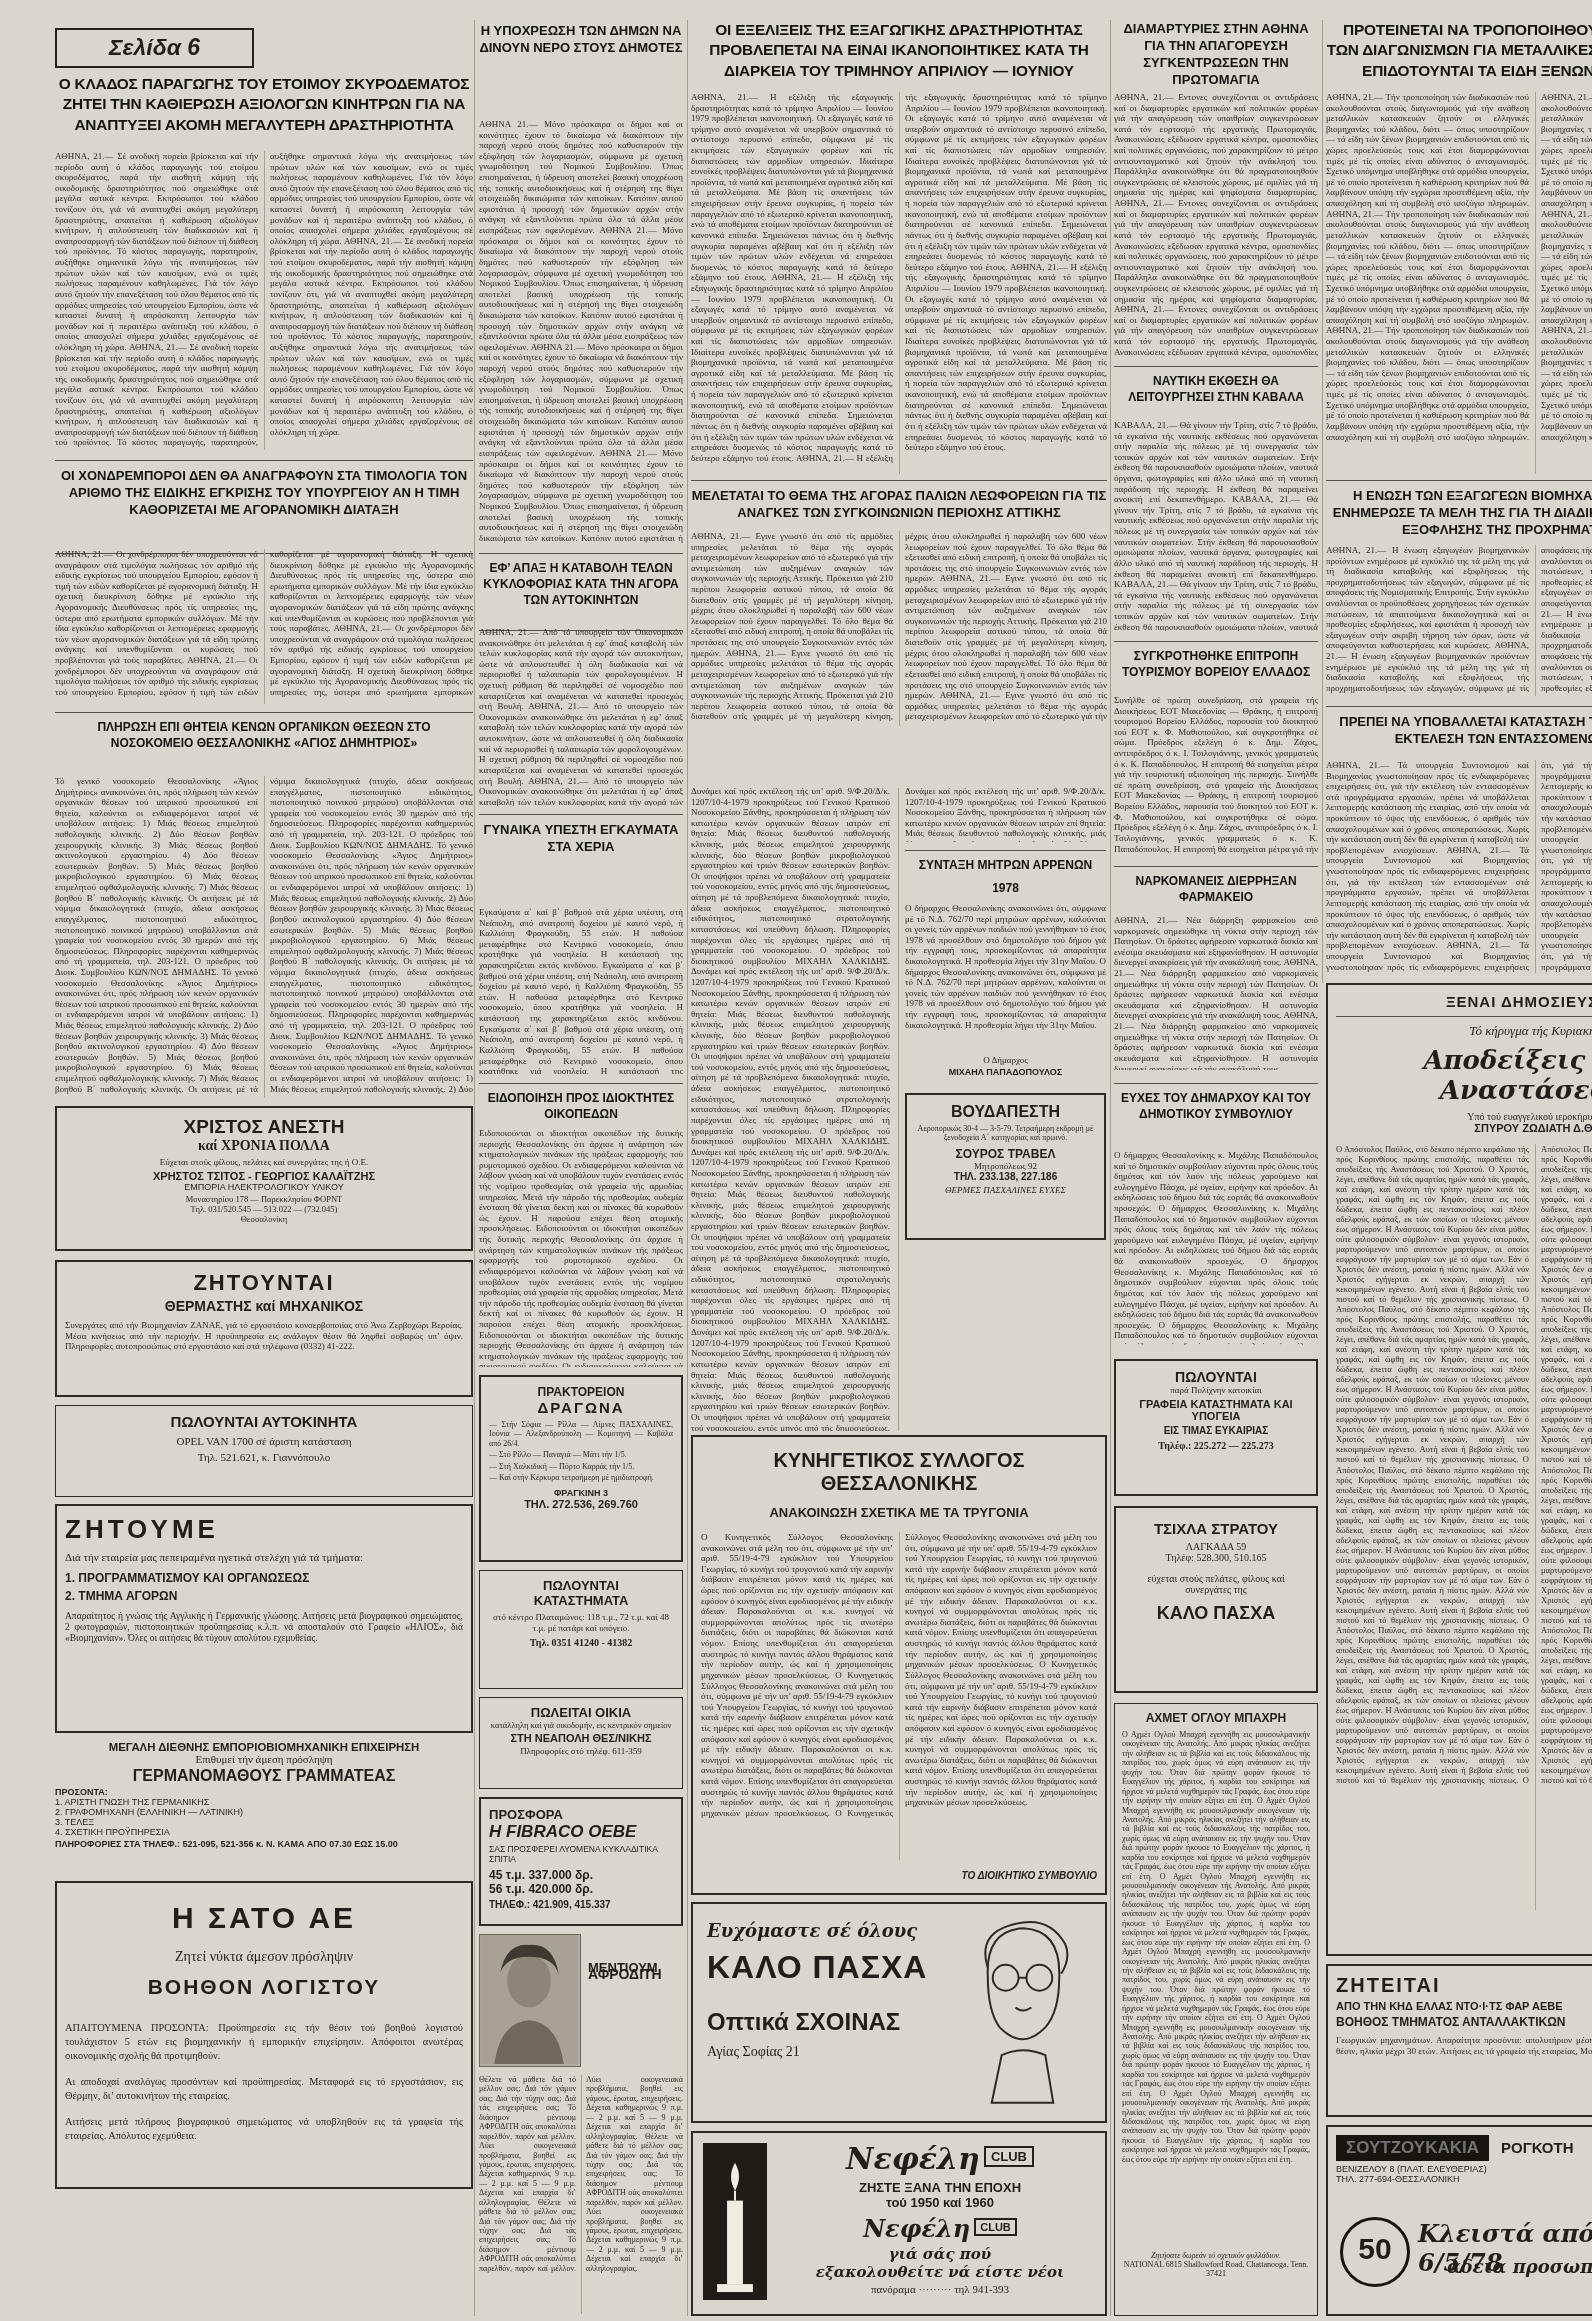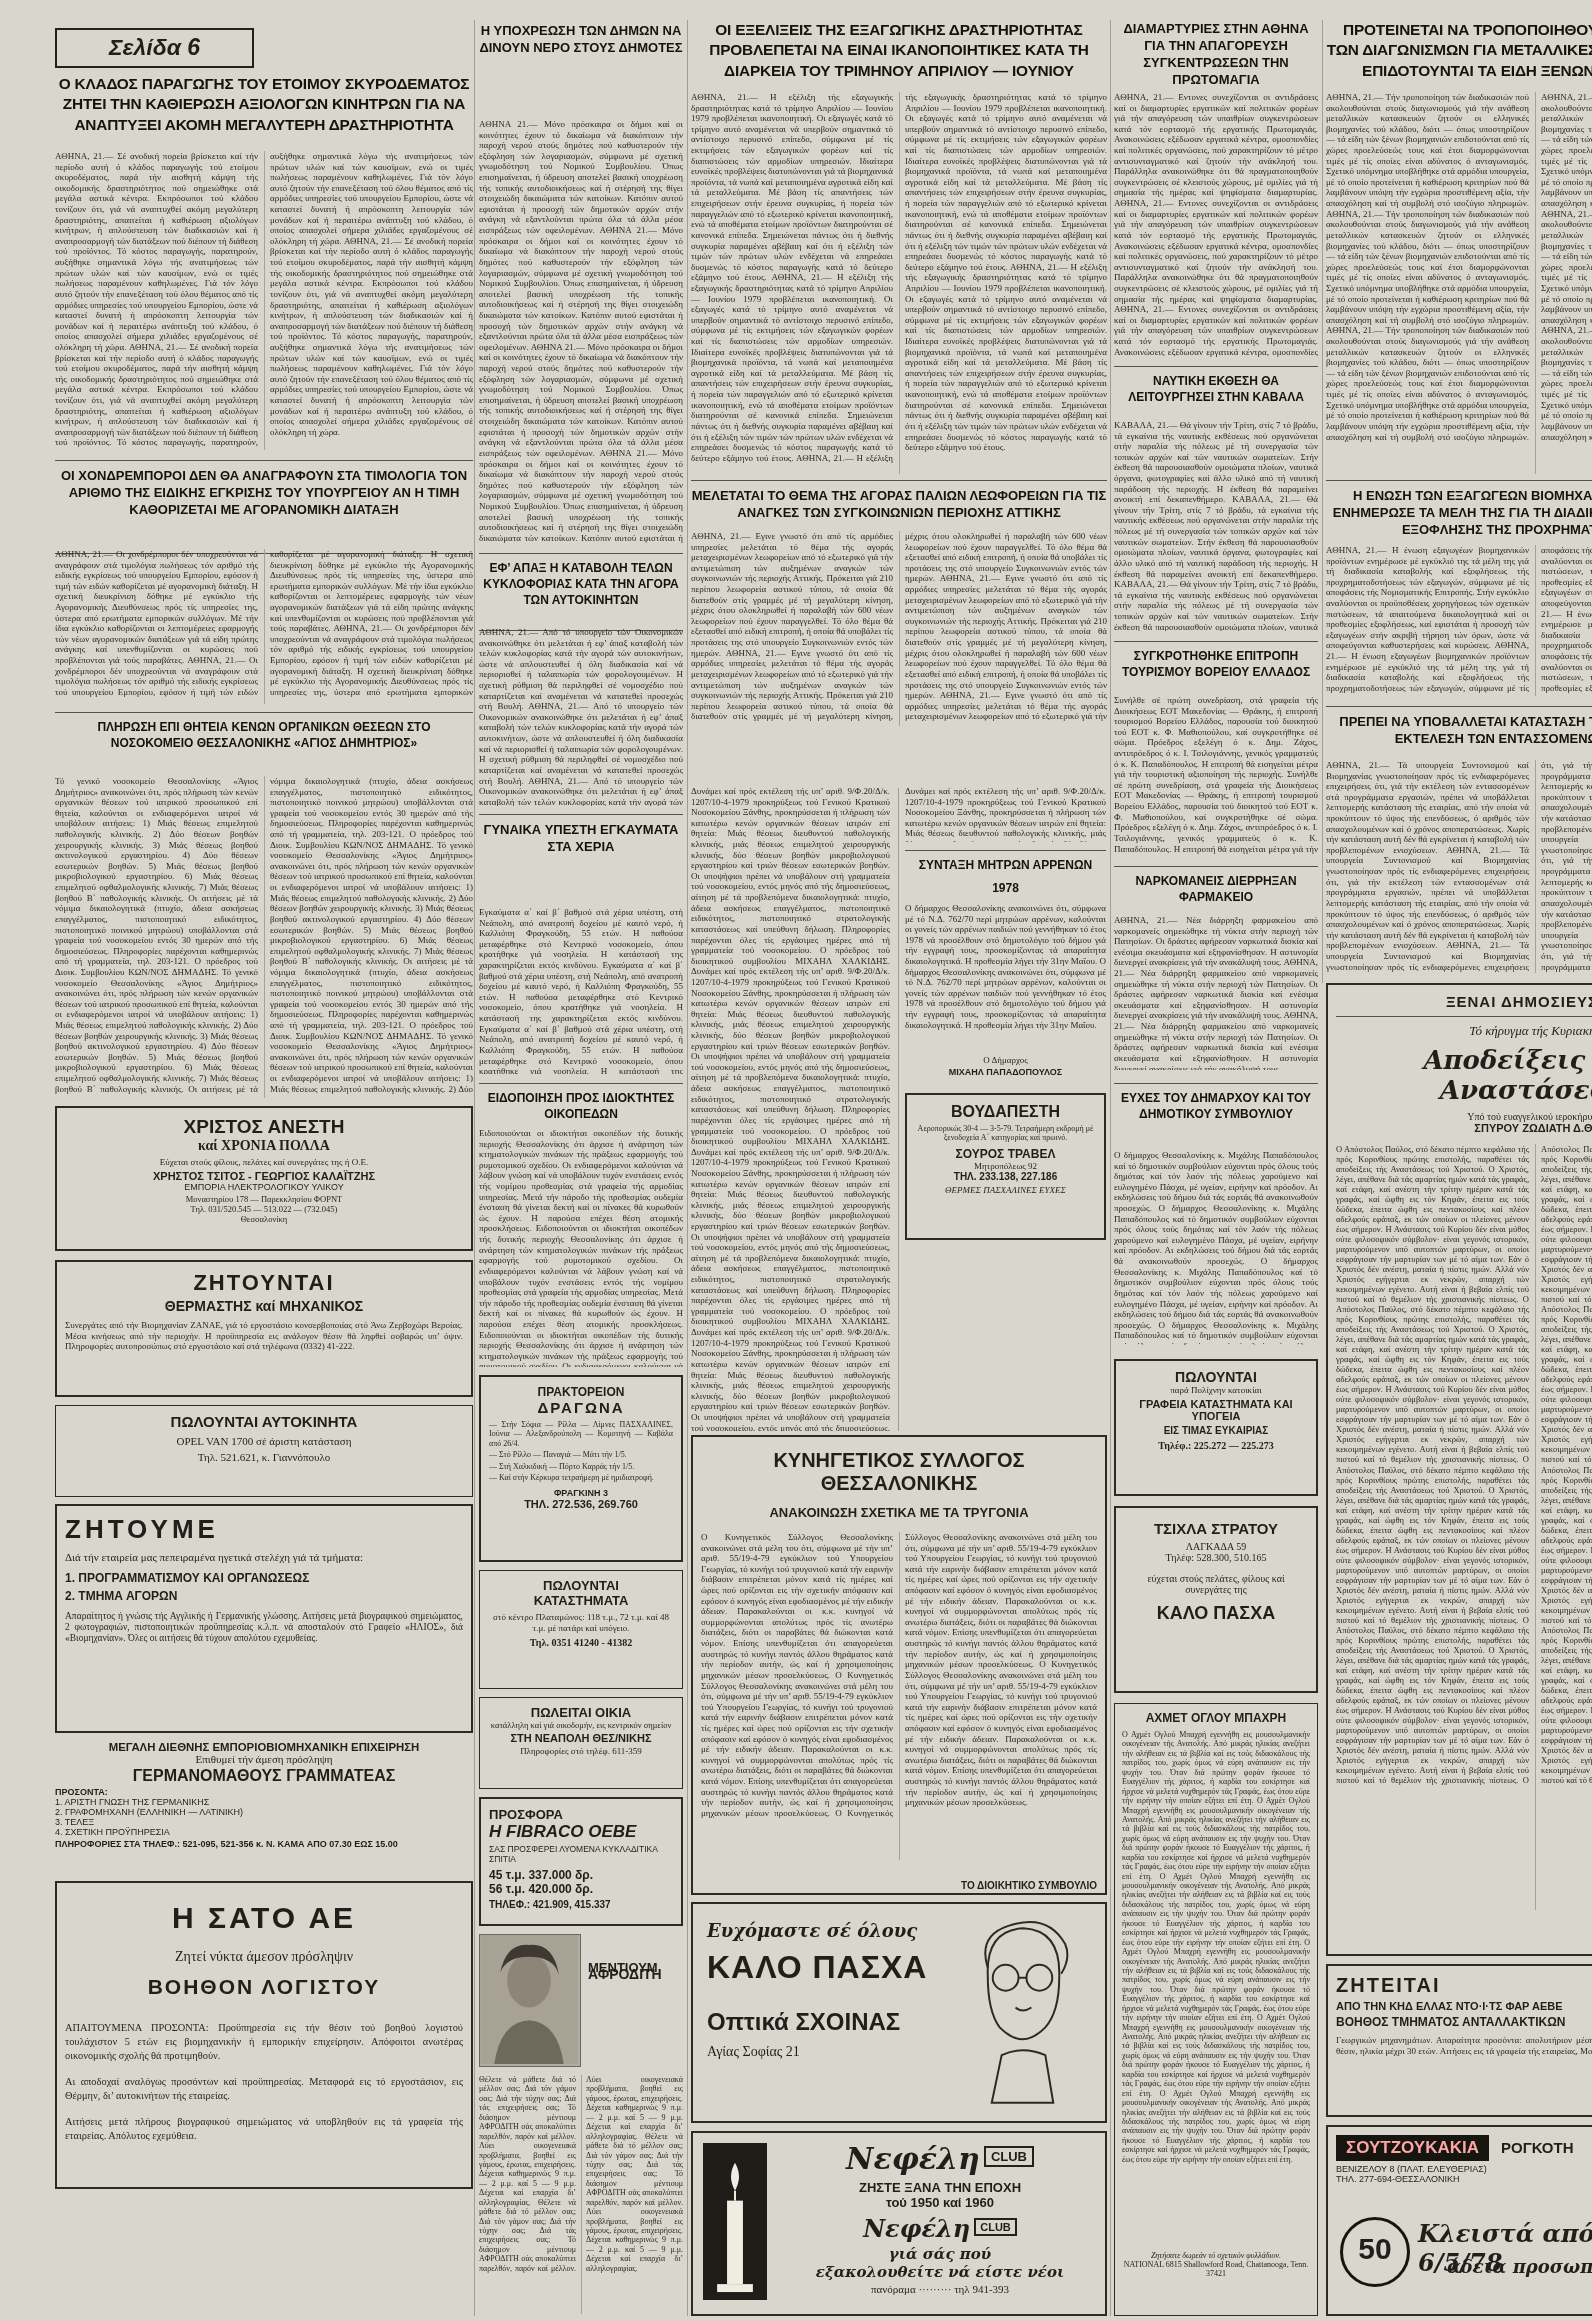--- a/index.html
+++ b/index.html
@@ -182,21 +182,21 @@
     <div class="sans b c" style="font-size:10px;">ΤΗΛ. 233.138, 227.186</div>
     <div class="serif c i" style="font-size:9px;margin-top:3px;">ΘΕΡΜΕΣ ΠΑΣΧΑΛΙΝΕΣ ΕΥΧΕΣ</div>
   </div>
 
 
   <div class="abs box" style="left:691px;top:1435px;width:416px;height:460px;">
     <div class="sans b c" style="font-size:20px;margin-top:4px;">ΚΥΝΗΓΕΤΙΚΟΣ ΣΥΛΛΟΓΟΣ</div>
     <div class="sans b c" style="font-size:20px;">ΘΕΣΣΑΛΟΝΙΚΗΣ</div>
     <div class="sans b c" style="font-size:13px;margin-top:10px;">ΑΝΑΚΟΙΝΩΣΗ ΣΧΕΤΙΚΑ ΜΕ ΤΑ ΤΡΥΓΟΝΙΑ</div>
     <div class="body cols2" style="margin-top:12px;height:328px;font-size:9px;">Ο Κυνηγετικός Σύλλογος Θεσσαλονίκης ανακοινώνει στά μέλη του ότι, σύμφωνα μέ τήν υπ’ αριθ. 55/19-4-79 εγκύκλιον τού Υπουργείου Γεωργίας, τό κυνήγι τού τρυγονιού κατά τήν εαρινήν διάβασιν επιτρέπεται μόνον κατά τίς ημέρες καί ώρες πού ορίζονται εις τήν σχετικήν απόφασιν καί εφόσον ό κυνηγός είναι εφοδιασμένος μέ τήν ειδικήν άδειαν. Παρακαλούνται οι κ.κ. κυνηγοί νά συμμορφώνονται απολύτως πρός τίς ανωτέρω διατάξεις, διότι οι παραβάτες θά διώκονται κατά νόμον. Επίσης υπενθυμίζεται ότι απαγορεύεται αυστηρώς τό κυνήγι παντός άλλου θηράματος κατά τήν περίοδον αυτήν, ώς καί ή χρησιμοποίησις μηχανικών μέσων προσελκύσεως. Ο Κυνηγετικός Σύλλογος Θεσσαλονίκης ανακοινώνει στά μέλη του ότι, σύμφωνα μέ τήν υπ’ αριθ. 55/19-4-79 εγκύκλιον τού Υπουργείου Γεωργίας, τό κυνήγι τού τρυγονιού κατά τήν εαρινήν διάβασιν επιτρέπεται μόνον κατά τίς ημέρες καί ώρες πού ορίζονται εις τήν σχετικήν απόφασιν καί εφόσον ό κυνηγός είναι εφοδιασμένος μέ τήν ειδικήν άδειαν. Παρακαλούνται οι κ.κ. κυνηγοί νά συμμορφώνονται απολύτως πρός τίς ανωτέρω διατάξεις, διότι οι παραβάτες θά διώκονται κατά νόμον. Επίσης υπενθυμίζεται ότι απαγορεύεται αυστηρώς τό κυνήγι παντός άλλου θηράματος κατά τήν περίοδον αυτήν, ώς καί ή χρησιμοποίησις μηχανικών μέσων προσελκύσεως. Ο Κυνηγετικός Σύλλογος Θεσσαλονίκης ανακοινώνει στά μέλη του ότι, σύμφωνα μέ τήν υπ’ αριθ. 55/19-4-79 εγκύκλιον τού Υπουργείου Γεωργίας, τό κυνήγι τού τρυγονιού κατά τήν εαρινήν διάβασιν επιτρέπεται μόνον κατά τίς ημέρες καί ώρες πού ορίζονται εις τήν σχετικήν απόφασιν καί εφόσον ό κυνηγός είναι εφοδιασμένος μέ τήν ειδικήν άδειαν. Παρακαλούνται οι κ.κ. κυνηγοί νά συμμορφώνονται απολύτως πρός τίς ανωτέρω διατάξεις, διότι οι παραβάτες θά διώκονται κατά νόμον. Επίσης υπενθυμίζεται ότι απαγορεύεται αυστηρώς τό κυνήγι παντός άλλου θηράματος κατά τήν περίοδον αυτήν, ώς καί ή χρησιμοποίησις μηχανικών μέσων προσελκύσεως. Ο Κυνηγετικός Σύλλογος Θεσσαλονίκης ανακοινώνει στά μέλη του ότι, σύμφωνα μέ τήν υπ’ αριθ. 55/19-4-79 εγκύκλιον τού Υπουργείου Γεωργίας, τό κυνήγι τού τρυγονιού κατά τήν εαρινήν διάβασιν επιτρέπεται μόνον κατά τίς ημέρες καί ώρες πού ορίζονται εις τήν σχετικήν απόφασιν καί εφόσον ό κυνηγός είναι εφοδιασμένος μέ τήν ειδικήν άδειαν. Παρακαλούνται οι κ.κ. κυνηγοί νά συμμορφώνονται απολύτως πρός τίς ανωτέρω διατάξεις, διότι οι παραβάτες θά διώκονται κατά νόμον. Επίσης υπενθυμίζεται ότι απαγορεύεται αυστηρώς τό κυνήγι παντός άλλου θηράματος κατά τήν περίοδον αυτήν, ώς καί ή χρησιμοποίησις μηχανικών μέσων προσελκύσεως.</div>
-    <div class="sans b" style="text-align:right;font-size:10px;margin-top:20px;">ΤΟ ΔΙΟΙΚΗΤΙΚΟ ΣΥΜΒΟΥΛΙΟ</div>
+    <div class="sans b" style="text-align:right;font-size:10px;margin-top:10px;font-style:italic;">ΤΟ ΔΙΟΙΚΗΤΙΚΟ ΣΥΜΒΟΥΛΙΟ</div>
   </div>
 
   <div class="abs box" style="left:691px;top:1902px;width:416px;height:221px;">
     <div style="position:absolute;left:14px;top:16px;width:249px;">
       <div class="scriptline" style="font-size:18px;">Ευχόμαστε σέ όλους</div>
       <div class="sans b" style="font-size:32px;margin-top:8px;letter-spacing:1px;">ΚΑΛΟ ΠΑΣΧΑ</div>
       <div class="sans b" style="font-size:24px;margin-top:22px;">Οπτικά ΣΧΟΙΝΑΣ</div>
       <div class="serif" style="font-size:14px;margin-top:8px;">Αγίας Σοφίας 21</div>
     </div>
     <div style="position:absolute;right:18px;top:12px;">
@@ -300,21 +300,21 @@
   </div>
 
   <div class="abs box" style="left:1326px;top:1964px;width:418px;height:153px;">
     <div class="sans b" style="font-size:20px;letter-spacing:2px;">ΖΗΤΕΙΤΑΙ</div>
     <div class="sans b" style="font-size:11px;margin-top:3px;">ΑΠΟ ΤΗΝ ΚΗΔ ΕΛΛΑΣ ΝΤΟ·Ι·ΤΣ ΦΑΡ ΑΕΒΕ</div>
     <div class="sans b" style="font-size:12px;margin-top:3px;">ΒΟΗΘΟΣ ΤΜΗΜΑΤΟΣ ΑΝΤΑΛΛΑΚΤΙΚΩΝ</div>
     <div class="body" style="margin-top:6px;font-size:9px;">Γεωργικών μηχανημάτων. Απαραίτητα προσόντα: απολυτήριον μέσης σχολής, προϋπηρεσία εις ανάλογον θέσιν, ηλικία μέχρι 30 ετών. Αιτήσεις εις τά γραφεία τής εταιρείας, Μοναστηρίου 93, τηλ. 515.651, κ. ΡΕΤΕΡ.</div>
   </div>
 
   <div class="abs box" style="left:1326px;top:2125px;width:418px;height:191px;">
-    <div style="background:#17150f;color:#fca5a5;display:inline-block;padding:3px 10px;" class="sans b">
+    <div style="background:#17150f;color:#737373;display:inline-block;padding:3px 10px;" class="sans b">
       <span style="font-size:17px;">ΣΟΥΤΖΟΥΚΑΚΙΑ</span>
     </div>
     <span class="sans b" style="font-size:15px;margin-left:8px;">ΡΟΓΚΟΤΗ</span>
     <div class="sans" style="font-size:9px;margin-top:3px;">ΒΕΝΙΖΕΛΟΥ 8 (ΠΛΑΤ. ΕΛΕΥΘΕΡΙΑΣ)</div>
     <div class="sans" style="font-size:9px;">ΤΗΛ. 277-694-ΘΕΣΣΑΛΟΝΙΚΗ</div>
     <div style="position:absolute;left:12px;top:90px;width:64px;height:64px;border:3px solid #17150f;border-radius:50%;text-align:center;">
       <span class="sans b" style="font-size:30px;line-height:58px;">50</span>
     </div>
     <div class="scriptline" style="position:absolute;left:90px;top:92px;font-size:24px;">Κλειστά από 23/4-6/5/78</div>
     <div class="scriptline" style="position:absolute;left:119px;top:129px;font-size:18px;">άδεια προσωπικού</div>

